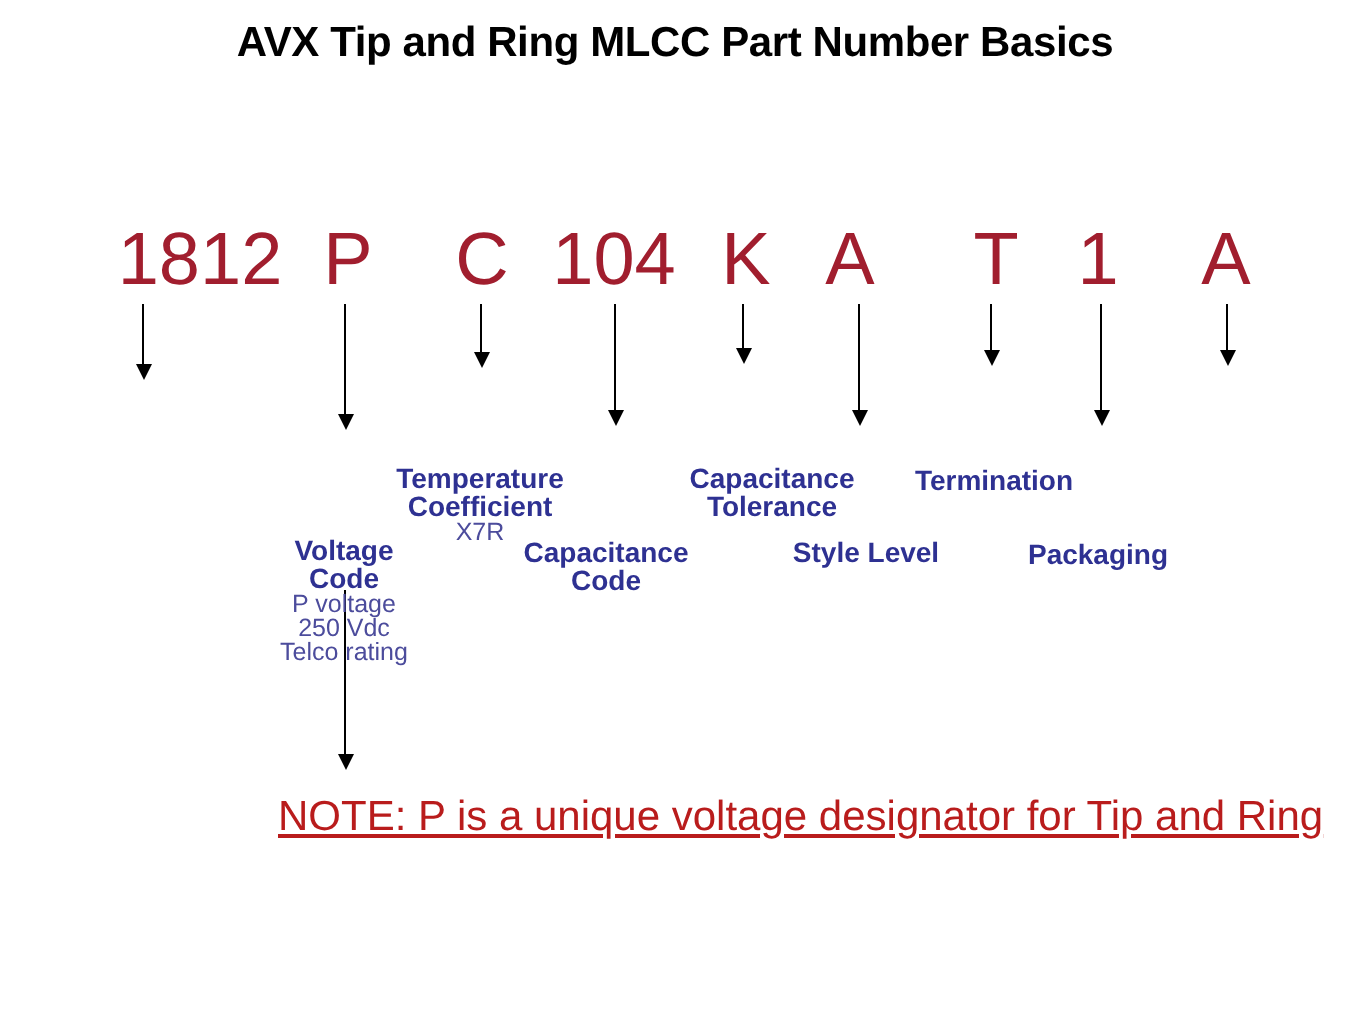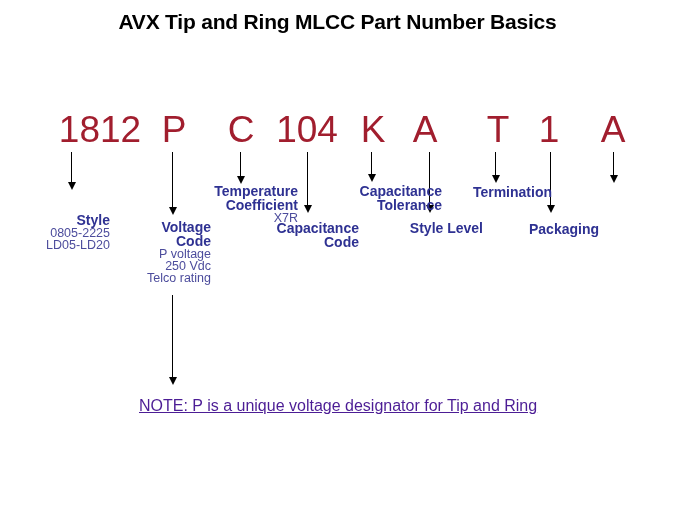--- a/index.html
+++ b/index.html
@@ -40,40 +40,41 @@
   }
   .arrow .shaft { flex: 1; width: 1px; background: #000000; }
   .arrow .head {
     width: 0; height: 0;
     border-left: 4px solid transparent;
     border-right: 4px solid transparent;
     border-top: 8px solid #000000;
   }
   .ann {
     position: absolute;
-    text-align: right;
+    text-align: center;
+    margin-top: 48px;
   }
   .lbl {
     font-size: 14px;
     line-height: 14px;
     font-weight: bold;
     color: #2e3192;
   }
   .sub {
     font-size: 12.5px;
     line-height: 12px;
     color: #4c4c9c;
   }
   .note {
     position: absolute;
     left: 139px;
     top: 397px;
     white-space: nowrap;
-    font-size: 16px;
-    color: #4c1d95;
+    font-size: 21px;
+    color: #b91c1c;
     text-decoration: underline;
   }
 </style>
 </head>
 <body>
 
 <div class="canvas">
 
   <div class="title">AVX Tip and Ring MLCC Part Number Basics</div>
 
@@ -122,25 +123,20 @@
   <div class="arrow" style="left:609px; top:152px; height:31px">
       <i class="shaft"></i>
       <i class="head"></i>
     </div>
 
   <div class="arrow" style="left:168px; top:295px; height:90px">
       <i class="shaft"></i>
       <i class="head"></i>
     </div>
 
-  <div class="ann" style="left:20px; top:213px; width:90px">
-    <div class="lbl">Style</div>
-    <div class="sub">0805-2225</div>
-    <div class="sub">LD05-LD20</div>
-  </div>
 
   <div class="ann" style="left:133px; top:220px; width:78px">
     <div class="lbl">Voltage Code</div>
     <div class="sub">P voltage</div>
     <div class="sub">250 Vdc</div>
     <div class="sub">Telco rating</div>
   </div>
 
   <div class="ann" style="left:182px; top:184px; width:116px">
     <div class="lbl">Temperature Coefficient</div>

